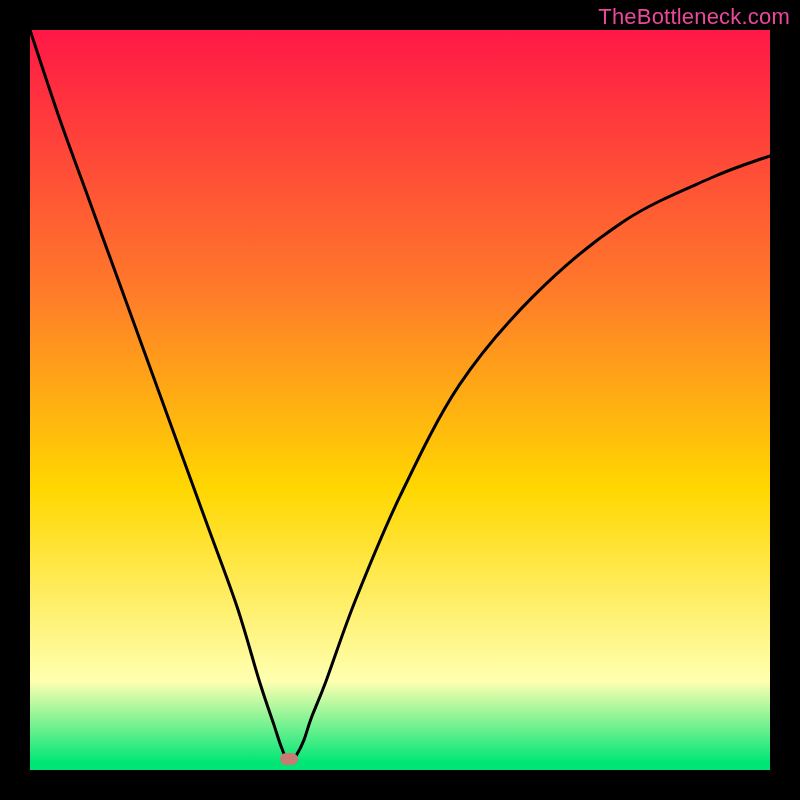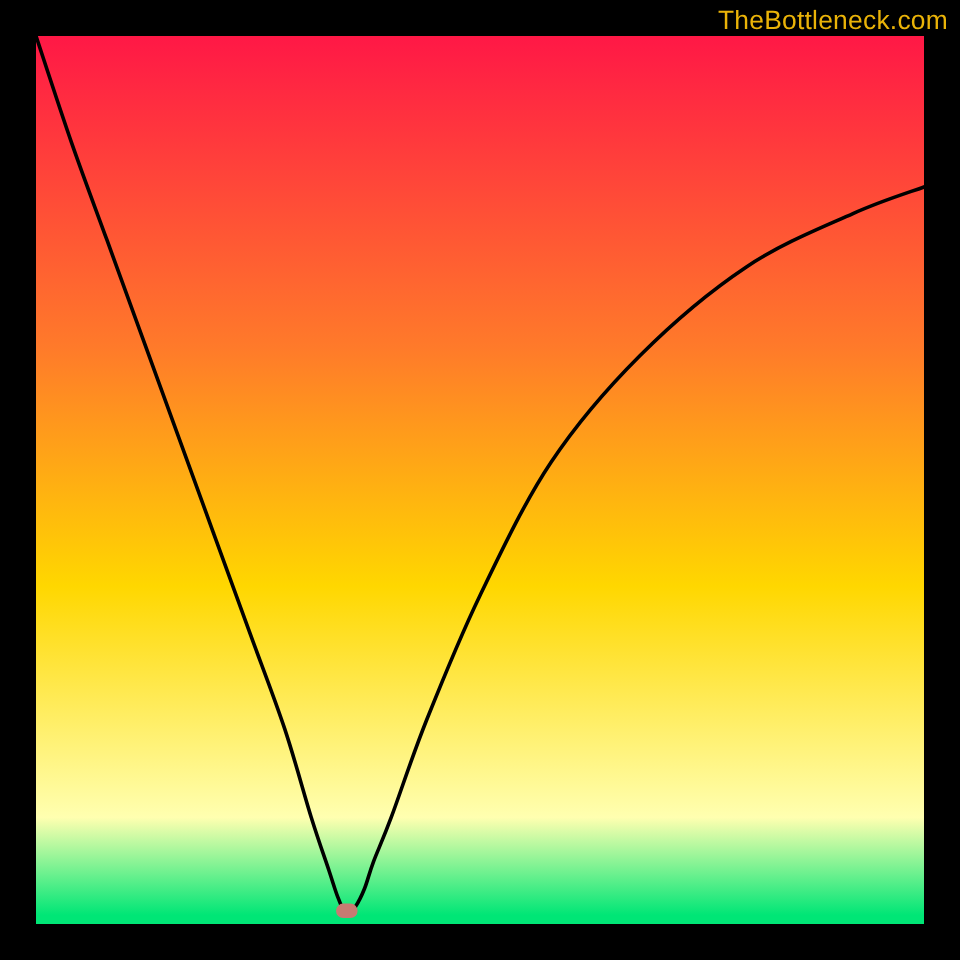--- a/index.html
+++ b/index.html
@@ -22,21 +22,21 @@
     left: 30px;
     top: 30px;
     width: 740px;
     height: 740px;
     
   }
   .watermark {
     position: absolute;
     top: 4px;
     right: 10px;
-    color: #eab308;
+    color: #ec4899;
     font-size: 22px;
     font-weight: 500;
     letter-spacing: 0.2px;
   }
   svg.curve {
     position: absolute;
     left: 0;
     top: 0;
     width: 740px;
     height: 740px;

